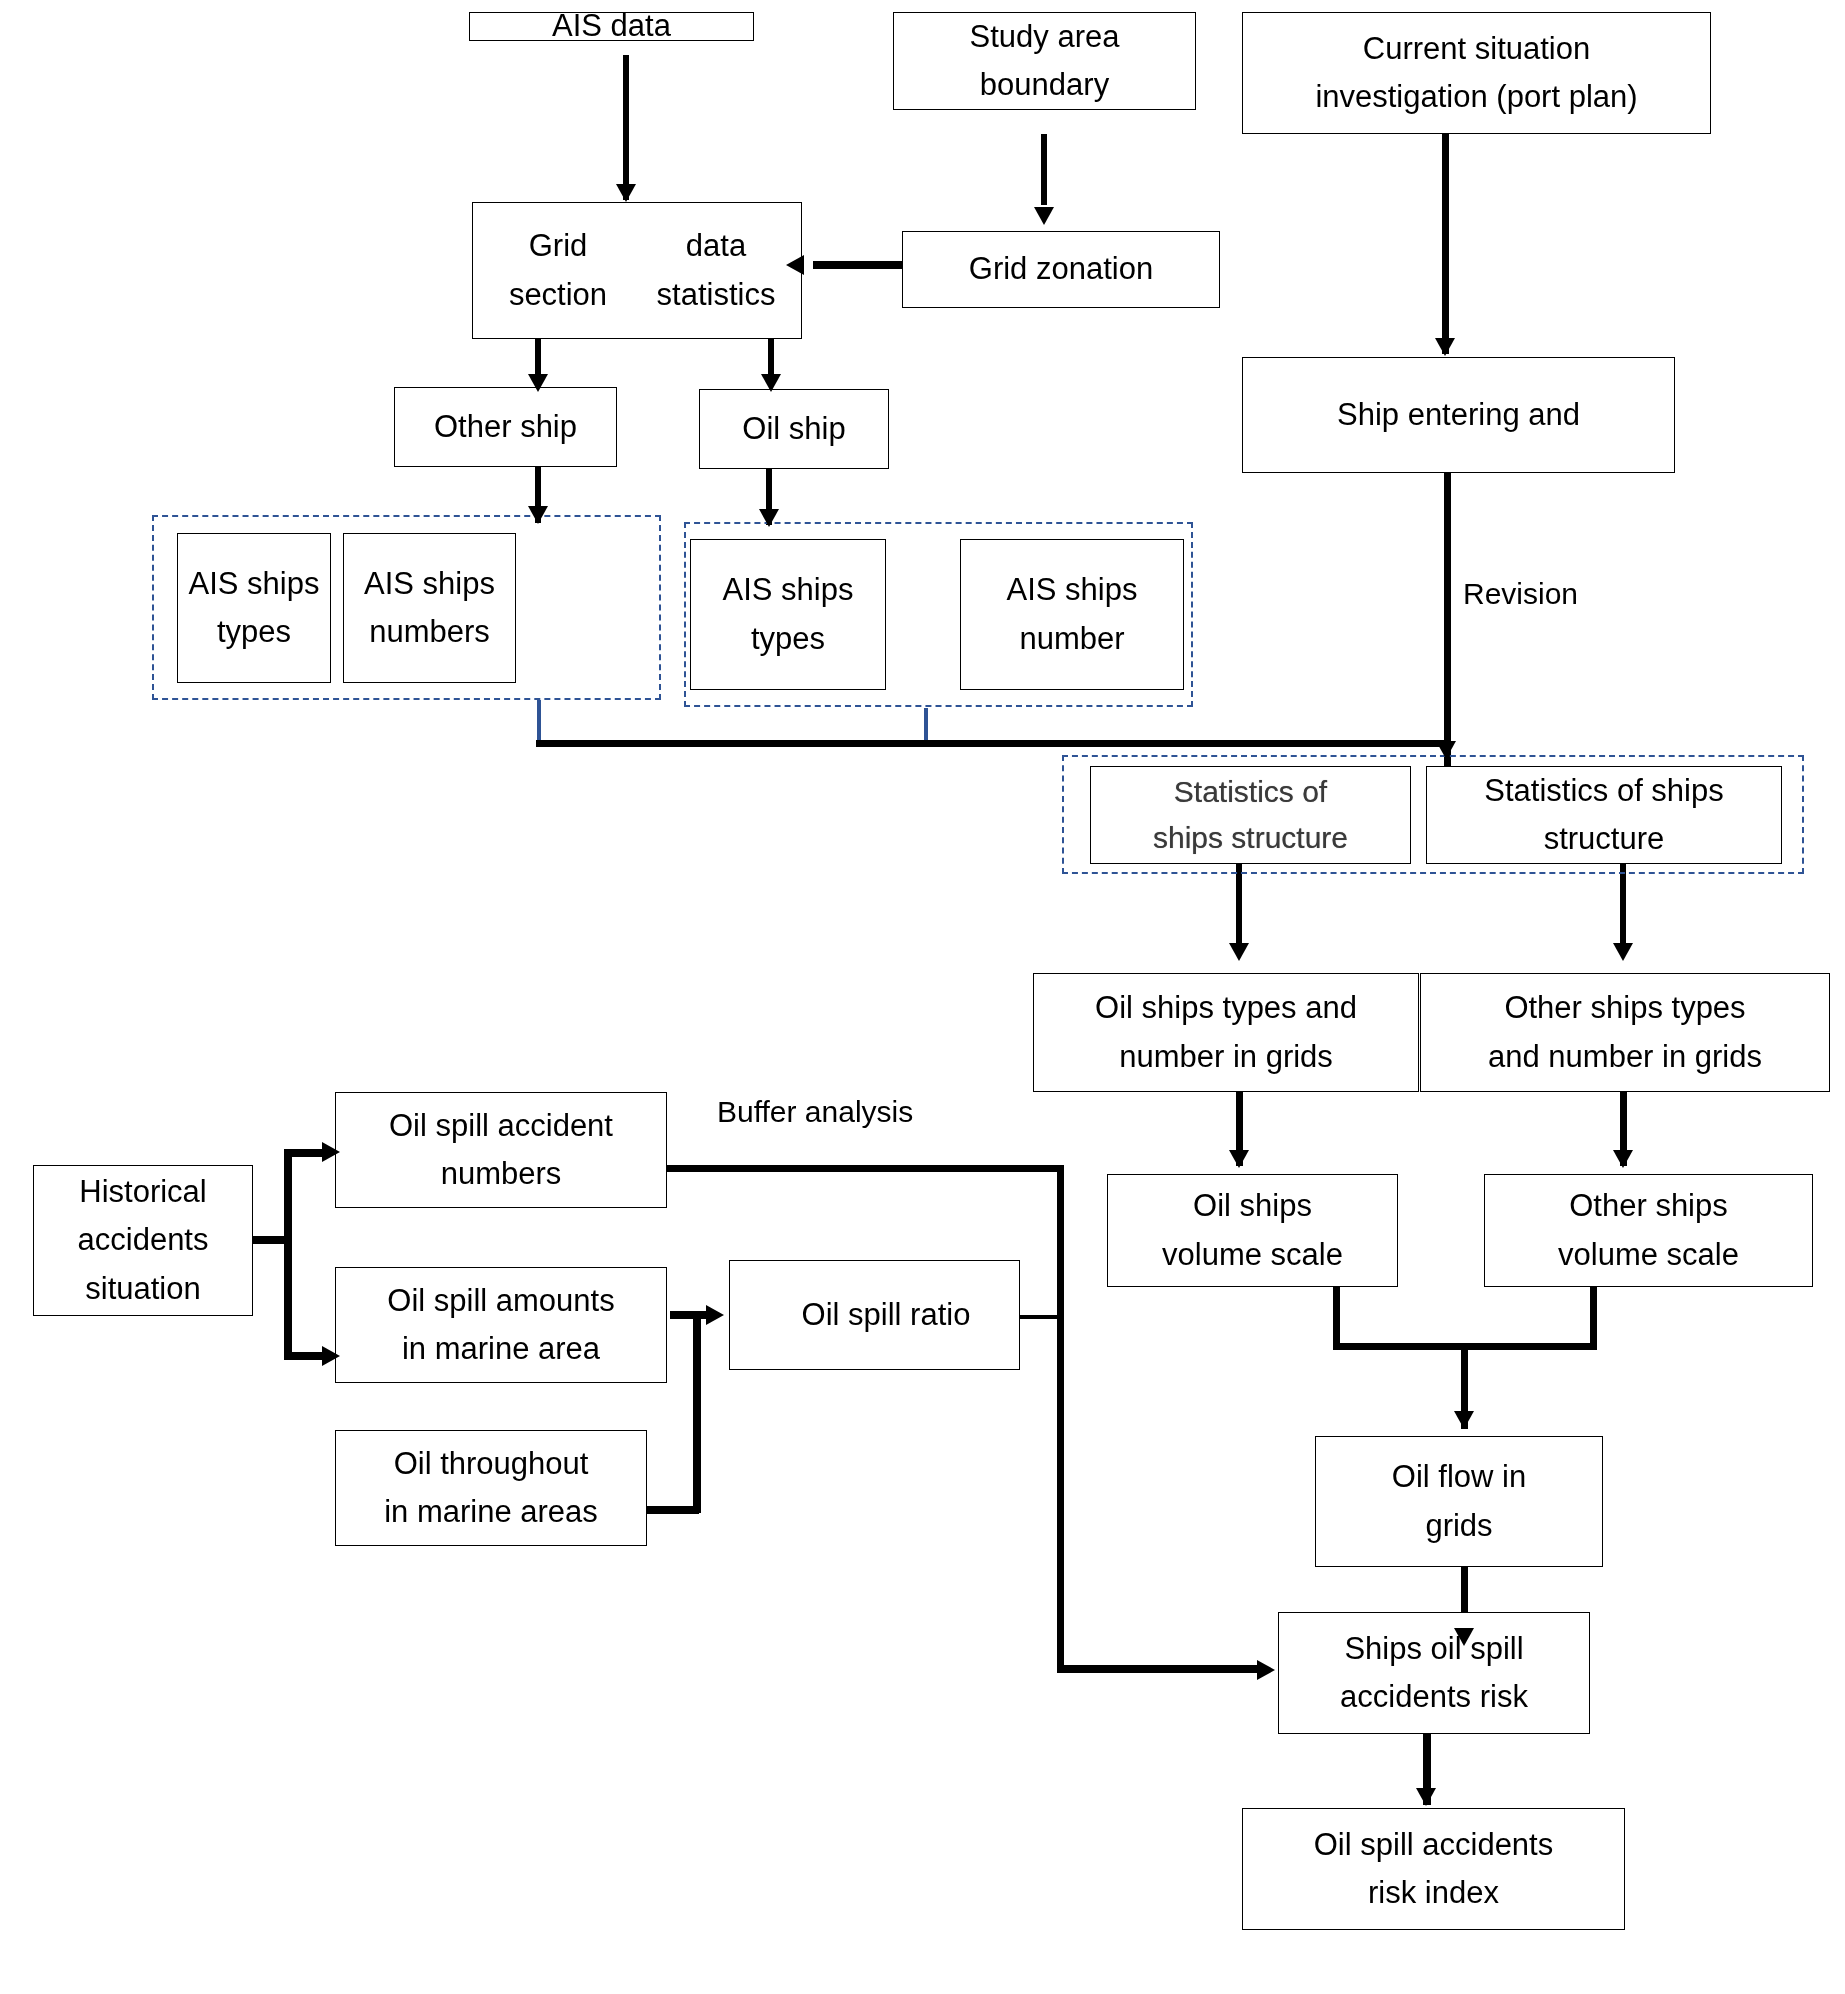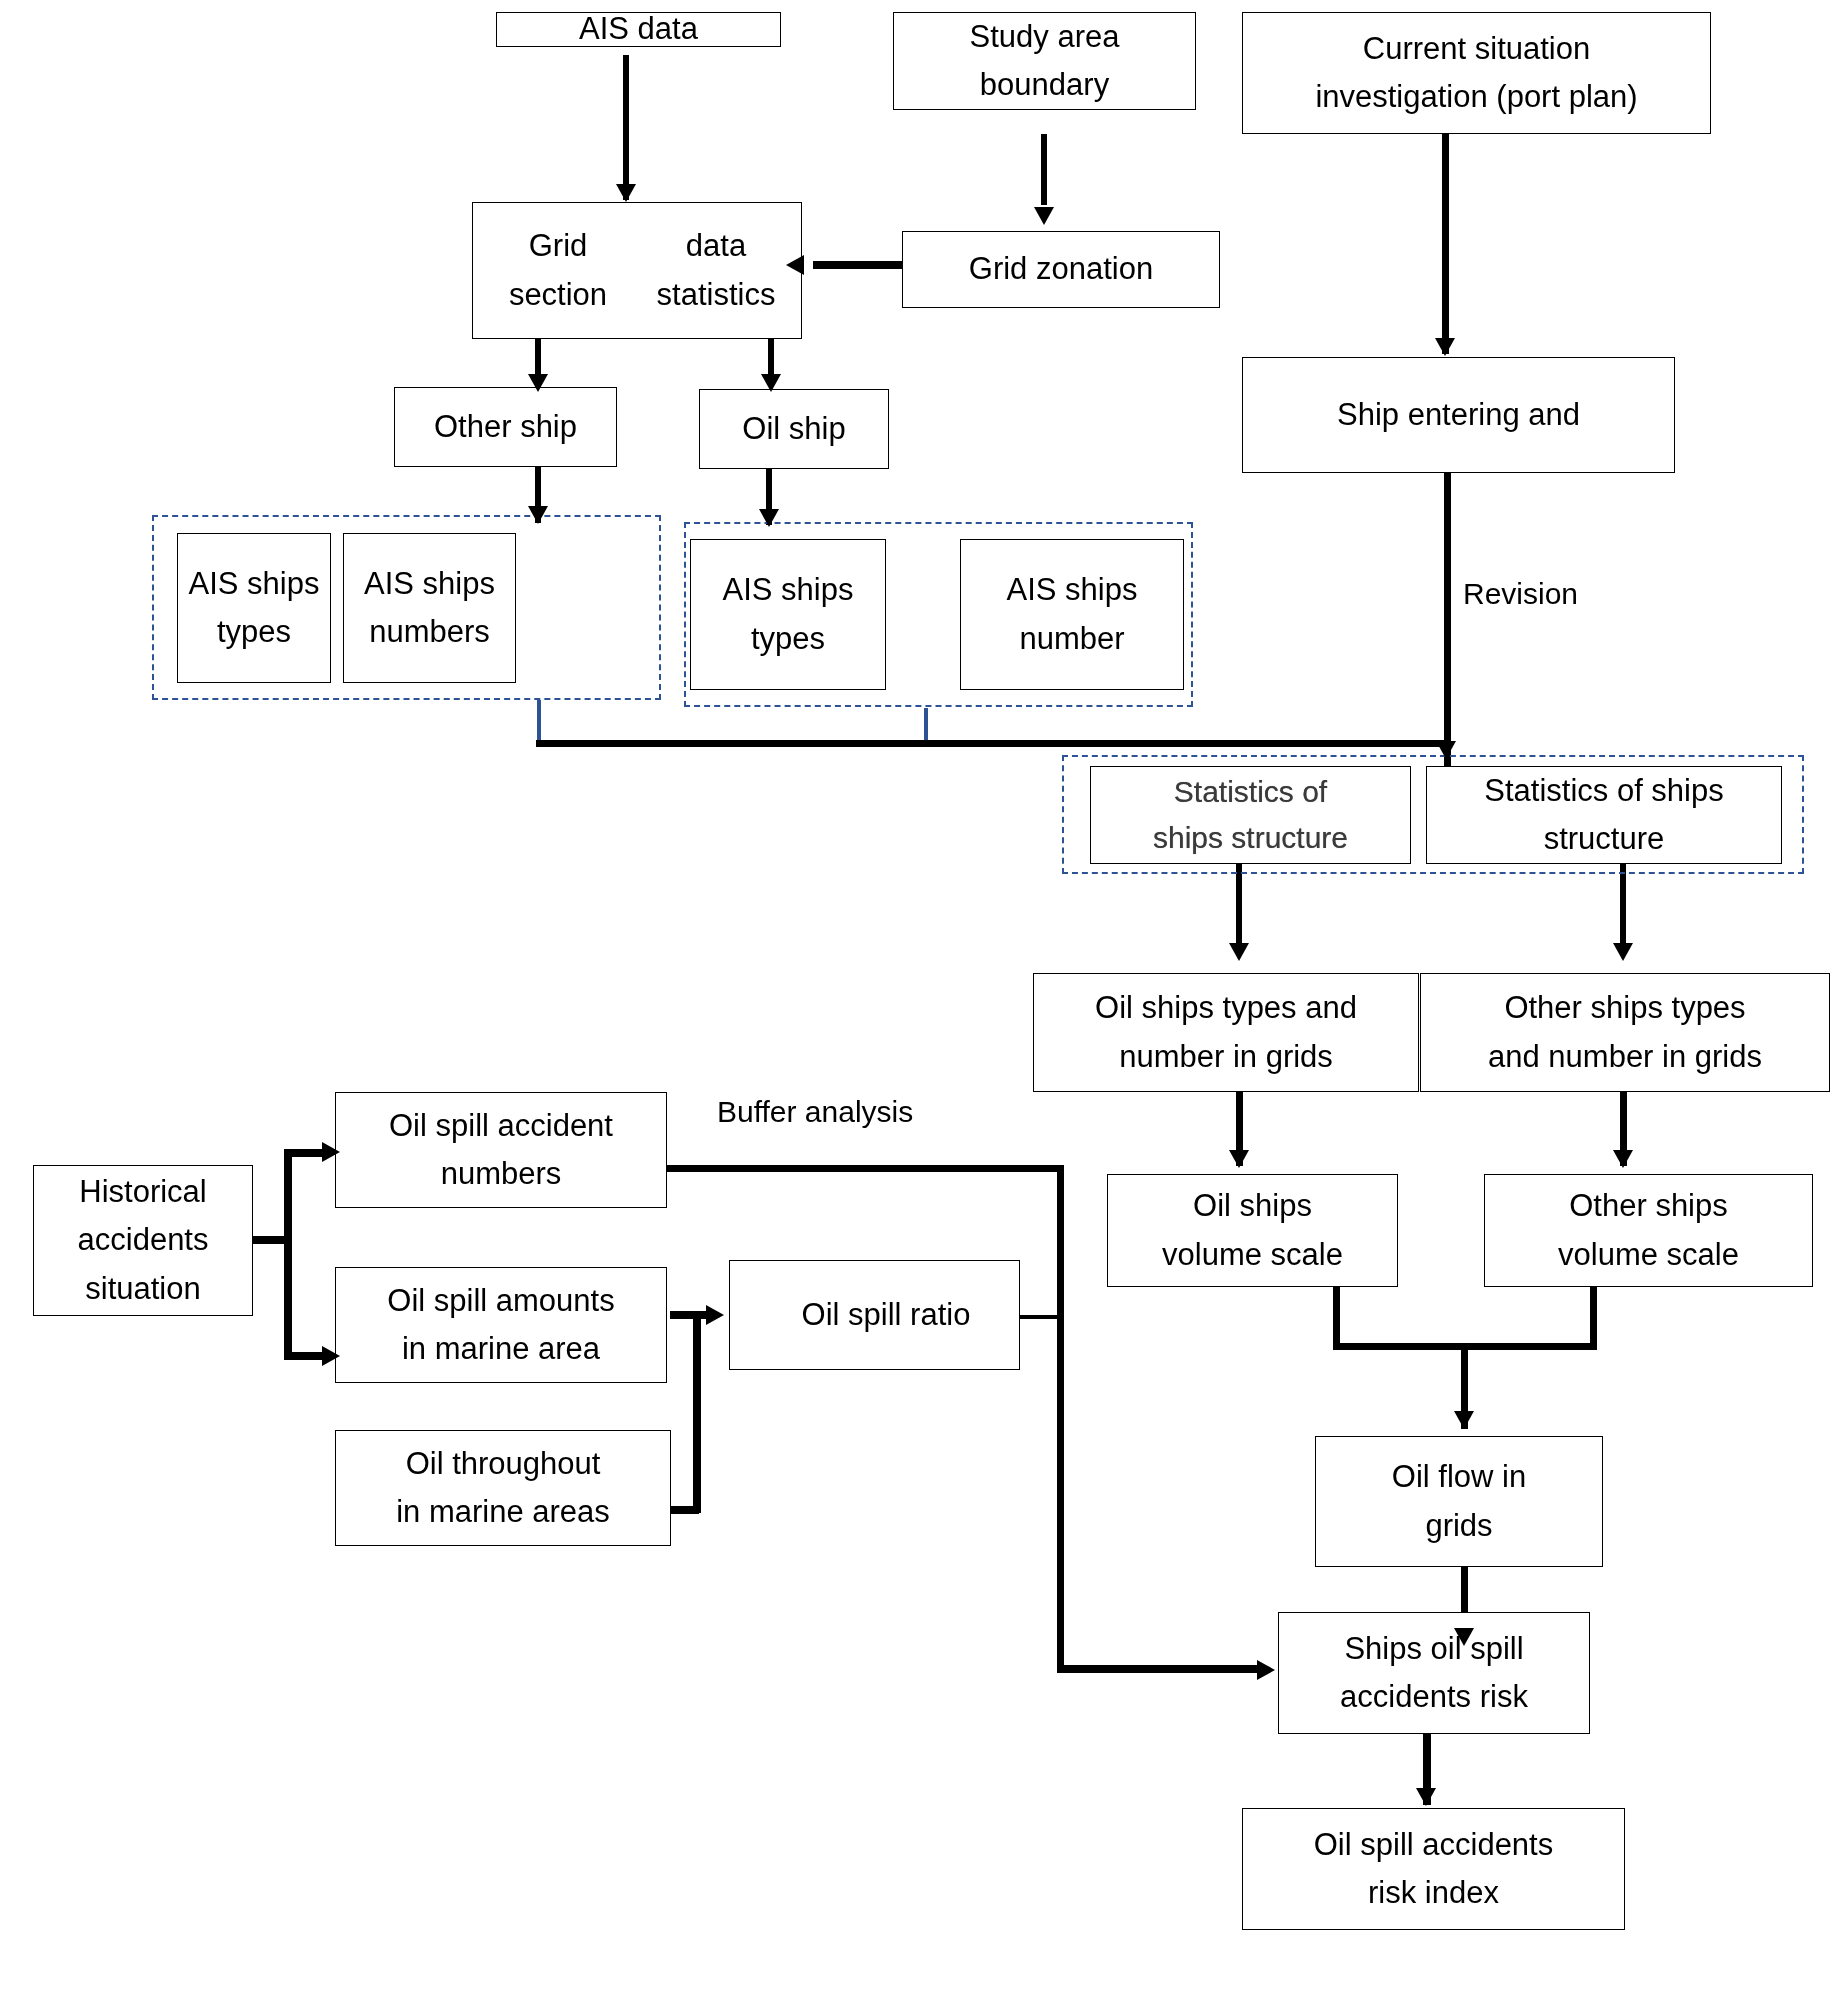--- a/index.html
+++ b/index.html
@@ -86,21 +86,21 @@
     color: #000000;
     white-space: nowrap;
     z-index: 5;
   }
 </style>
 </head>
 <body>
 
 <div id="stage">
 
-  <div class="node" style="left:496px; top:12px; width:285px; height:35px;">
+  <div class="node" style="left:469px; top:12px; width:285px; height:29px;">
     <span>AIS data</span>
   </div>
 
   <div class="node" style="left:893px; top:12px; width:303px; height:98px; flex-direction:column;">
     <span>Study area</span>
     <span>boundary</span>
   </div>
 
   <div class="node" style="left:1242px; top:12px; width:469px; height:122px; flex-direction:column;">
     <span>Current situation</span>
@@ -258,21 +258,21 @@
   <div class="node" style="left:335px; top:1092px; width:332px; height:116px; flex-direction:column;">
     <span>Oil spill accident</span>
     <span>numbers</span>
   </div>
 
   <div class="node" style="left:335px; top:1267px; width:332px; height:116px; flex-direction:column;">
     <span>Oil spill amounts</span>
     <span>in marine area</span>
   </div>
 
-  <div class="node" style="left:335px; top:1430px; width:336px; height:116px; flex-direction:column;">
+  <div class="node" style="left:335px; top:1430px; width:312px; height:116px; flex-direction:column;">
     <span>Oil throughout</span>
     <span>in marine areas</span>
   </div>
 
   <div class="node" style="left:729px; top:1260px; width:291px; height:110px;padding-left:29px;">
     <span>Oil spill ratio</span>
   </div>
 
   <div class="seg" style="left:693px; top:1311px; width:7.7px; height:202px;"></div>
   <div class="seg" style="left:647px; top:1506px; width:52px; height:7.7px;"></div>

